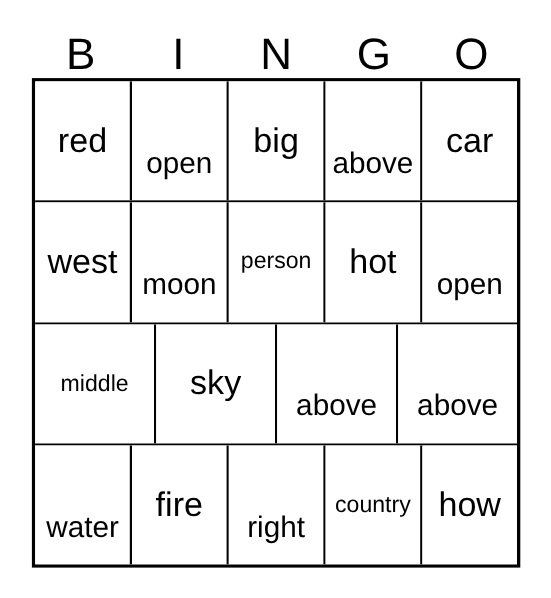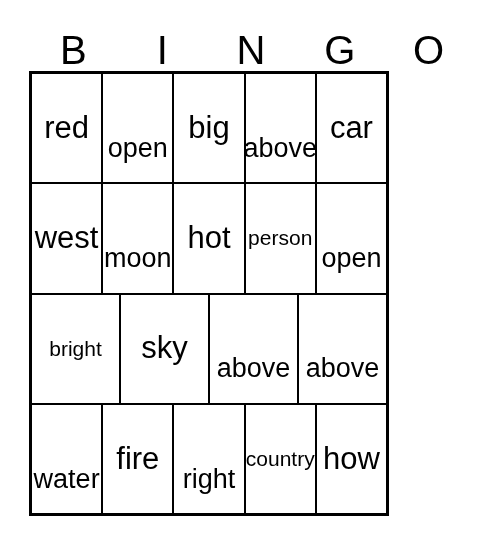--- a/index.html
+++ b/index.html
@@ -40,21 +40,21 @@
     line-height: 1;
     font-weight: 400;
     letter-spacing: 0;
     padding-bottom: 1px;
   }
   
   #grid {
     position: absolute;
     left: 29px;
     top: 71px;
-    width: 360px;
+    width: 444px;
     height: 445px;
     box-sizing: border-box;
     border: 3px solid #000000;
     display: flex;
     flex-direction: column;
   }
   .grid-row {
     flex: 1 1 0;
     display: flex;
     border-bottom: 2px solid #000000;
@@ -135,33 +135,33 @@
     </div>
 
     <div class="grid-row">
       <div class="grid-cell">
         <span class="cell-text sz-lg">west</span>
       </div>
       <div class="grid-cell">
         <span class="cell-text sz-md">moon</span>
       </div>
       <div class="grid-cell">
-        <span class="cell-text sz-lg">hot</span>
+        <span class="cell-text sz-sm">person</span>
       </div>
       <div class="grid-cell">
-        <span class="cell-text sz-sm">person</span>
+        <span class="cell-text sz-lg">hot</span>
       </div>
       <div class="grid-cell">
         <span class="cell-text sz-md">open</span>
       </div>
     </div>
 
     <div class="grid-row">
       <div class="grid-cell">
-        <span class="cell-text sz-sm">bright</span>
+        <span class="cell-text sz-sm">middle</span>
       </div>
       <div class="grid-cell">
         <span class="cell-text sz-lg">sky</span>
       </div>
       <div class="grid-cell">
         <span class="cell-text sz-md">above</span>
       </div>
       <div class="grid-cell">
         <span class="cell-text sz-md">above</span>
       </div>

